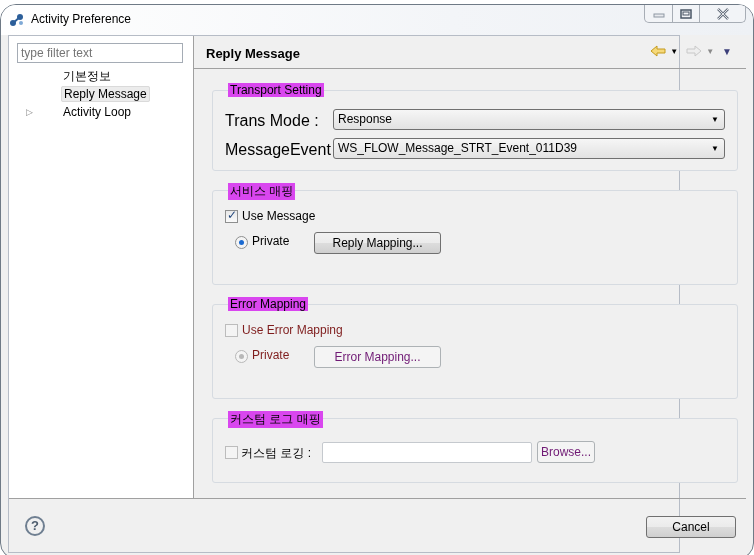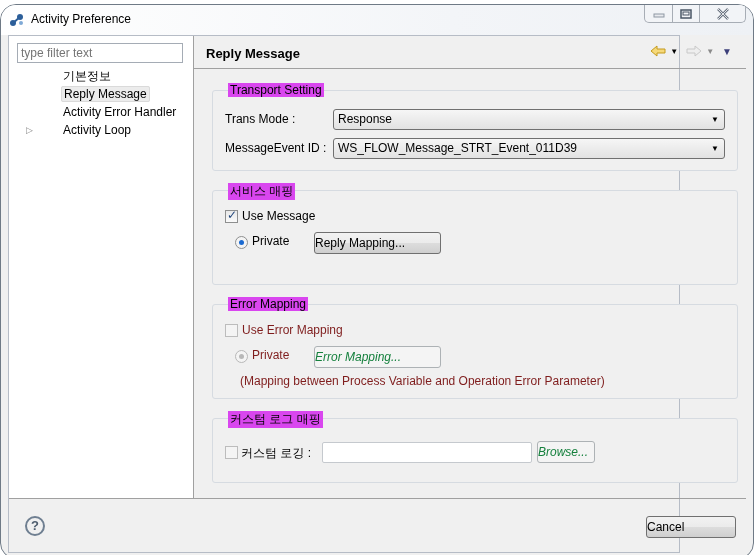--- a/index.html
+++ b/index.html
@@ -56,32 +56,32 @@
   .nav-icons { position: absolute; right: 10px; top: 9px; display: flex; align-items: center; gap: 4px; }
   .nav-icons .drop { font-size: 8px; margin-right: 4px; }
 
   .group {
     position: absolute; left: 18px; width: 526px;
     border: 1px solid #d6dbe1; border-radius: 3px; background: #f0f0f0;
   }
   .group-label {
     position: absolute; left: 7px; top: -8px; background: #d946ef; padding: 0 2px; font-size: 12px; margin-left: 8px;
   }
-  .row-label { position: absolute; font-size: 12px; }
+  .row-label { position: absolute; font-size: 16px; }
   .combo {
     position: absolute; height: 21px; border: 1px solid #707070; border-radius: 3px;
     background: linear-gradient(#f6f6f6, #e2e2e2); font-size: 12px; line-height: 19px; padding-left: 4px;
   }
   .combo .caret { position: absolute; right: 5px; top: 0; font-size: 8px; }
   .btn {
     position: absolute; height: 22px; border: 1px solid #707070; border-radius: 3px;
     background: linear-gradient(#f2f2f2, #ebebeb 50%, #dddddd 50%, #cfcfcf);
-    font-size: 12px; line-height: 20px;
-  }
-  .btn.disabled { color: #15803d; border-color: #adb2b5; background: #f4f4f4; font-style: italic; }
+    font-size: 12px; text-align: center; line-height: 20px;
+  }
+  .btn.disabled { color: #701a75; border-color: #adb2b5; background: #f4f4f4; }
   .check { position: absolute; width: 13px; height: 13px; border: 1px solid #8e8f8f; background: linear-gradient(#e8e8e8,#fafafa); }
   .check.checked::after { content: "✓"; position: absolute; left: 1px; top: -3px; font-size: 12px; color: #21457b; font-weight: bold; }
   .check.disabled { border-color: #bcbcbc; background: #f4f4f4; }
   .radio { position: absolute; width: 13px; height: 13px; border-radius: 50%; border: 1px solid #8e8f8f; background: #f4f4f4; }
   .radio.on::after { content: ""; position: absolute; left: 3px; top: 3px; width: 5px; height: 5px; border-radius: 50%; background: #1b6ad1; }
   .radio.disabled { border-color: #b8b8b8; }
   .radio.disabled.on::after { background: #b8b8b8; }
   .text-lbl { position: absolute; font-size: 12px; white-space: nowrap; }
   .dim { color: #7f1d1d; }
   .text-input { position: absolute; height: 21px; border: 1px solid #c5c9ce; background: #fff; border-radius: 2px; }
@@ -127,23 +127,20 @@
     <div class="sidebar">
       <input class="filter" type="text" placeholder="type filter text" style="">
       <div class="tree">
         <div class="tree-item">
           <span class="lbl">기본정보</span>
         </div>
         <div class="tree-item sel">
           <span class="lbl">Reply Message</span>
         </div>
         <div class="tree-item">
-          <span class="lbl">Activity Error Handler</span>
-        </div>
-        <div class="tree-item">
           <span class="expander">▷</span>
           <span class="lbl">Activity Loop</span>
         </div>
       </div>
     </div>
 
     <div class="main">
       <div class="page-header">
         <span class="page-title">Reply Message</span>
         <div class="nav-icons">
@@ -182,21 +179,20 @@
         <div class="btn" style="left:101px;top:41px;width:127px">Reply Mapping...</div>
       </div>
 
       <div class="group" style="top:268px;height:95px">
         <span class="group-label">Error Mapping</span>
         <span class="check disabled" style="left:12px;top:19px"></span>
         <span class="text-lbl dim" style="left:29px;top:18px">Use Error Mapping</span>
         <span class="radio disabled on" style="left:22px;top:45px"></span>
         <span class="text-lbl dim" style="left:39px;top:43px">Private</span>
         <div class="btn disabled" style="left:101px;top:41px;width:127px">Error Mapping...</div>
-        <span class="text-lbl dim" style="left:27px;top:69px">(Mapping between Process Variable and Operation Error Parameter)</span>
       </div>
 
       <div class="group" style="top:382px;height:65px">
         <span class="group-label">커스텀 로그 매핑</span>
         <span class="check disabled" style="left:12px;top:27px"></span>
         <span class="text-lbl" style="left:28px;top:26px">커스텀 로깅 :</span>
         <div class="text-input" style="left:109px;top:23px;width:210px"></div>
         <div class="btn disabled" style="left:324px;top:22px;width:58px">Browse...</div>
       </div>
     </div>

